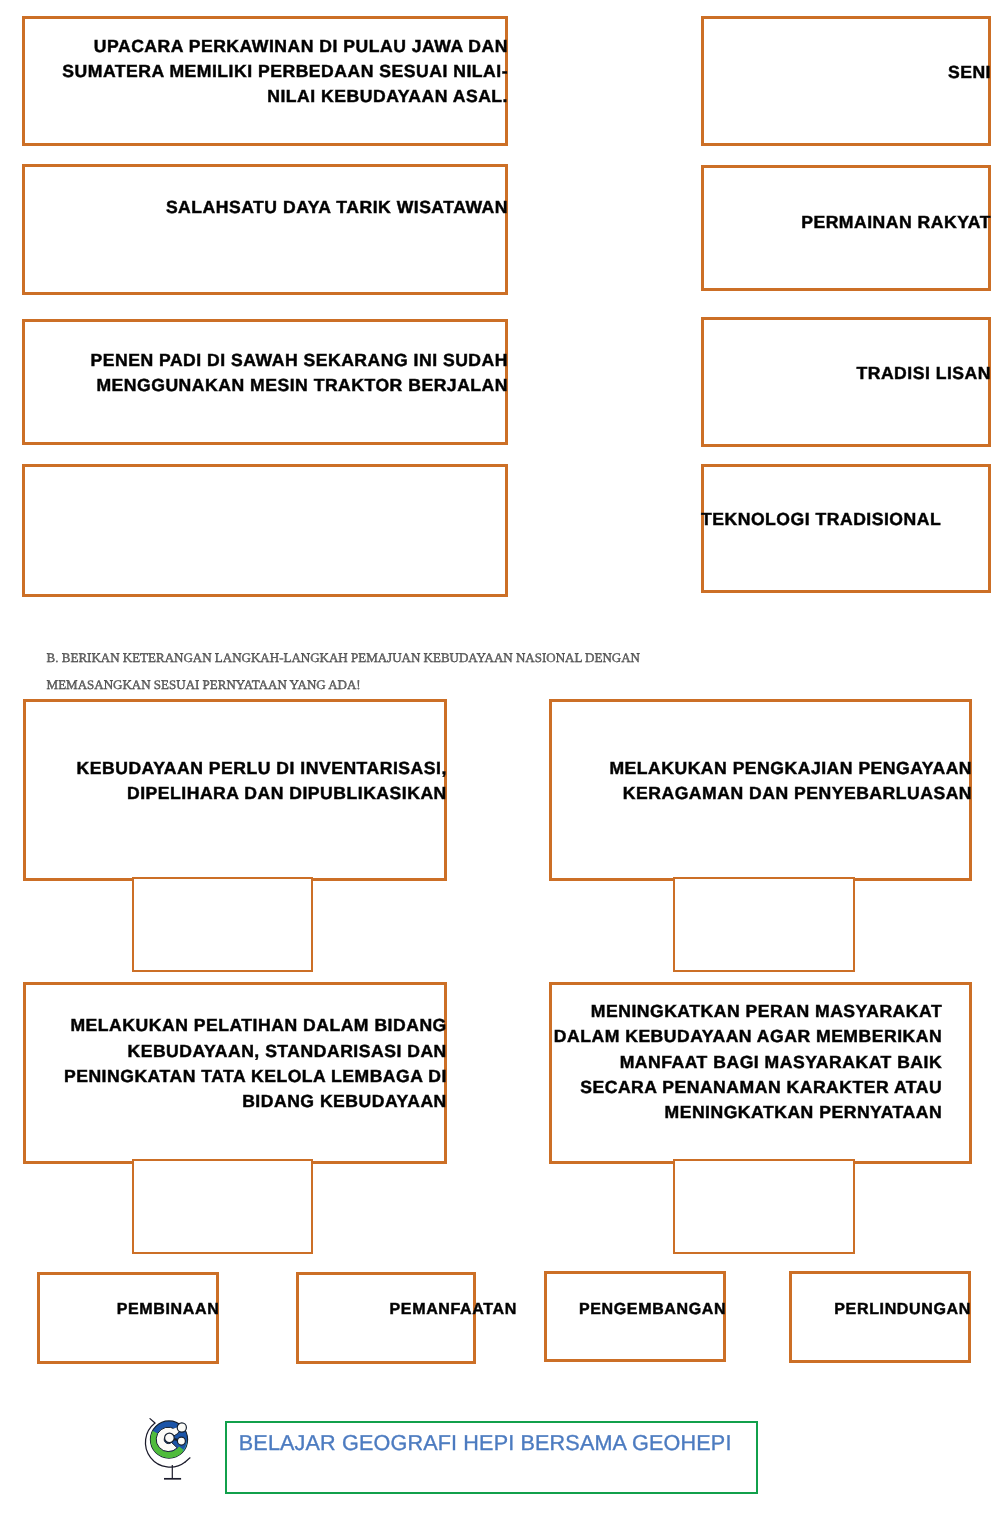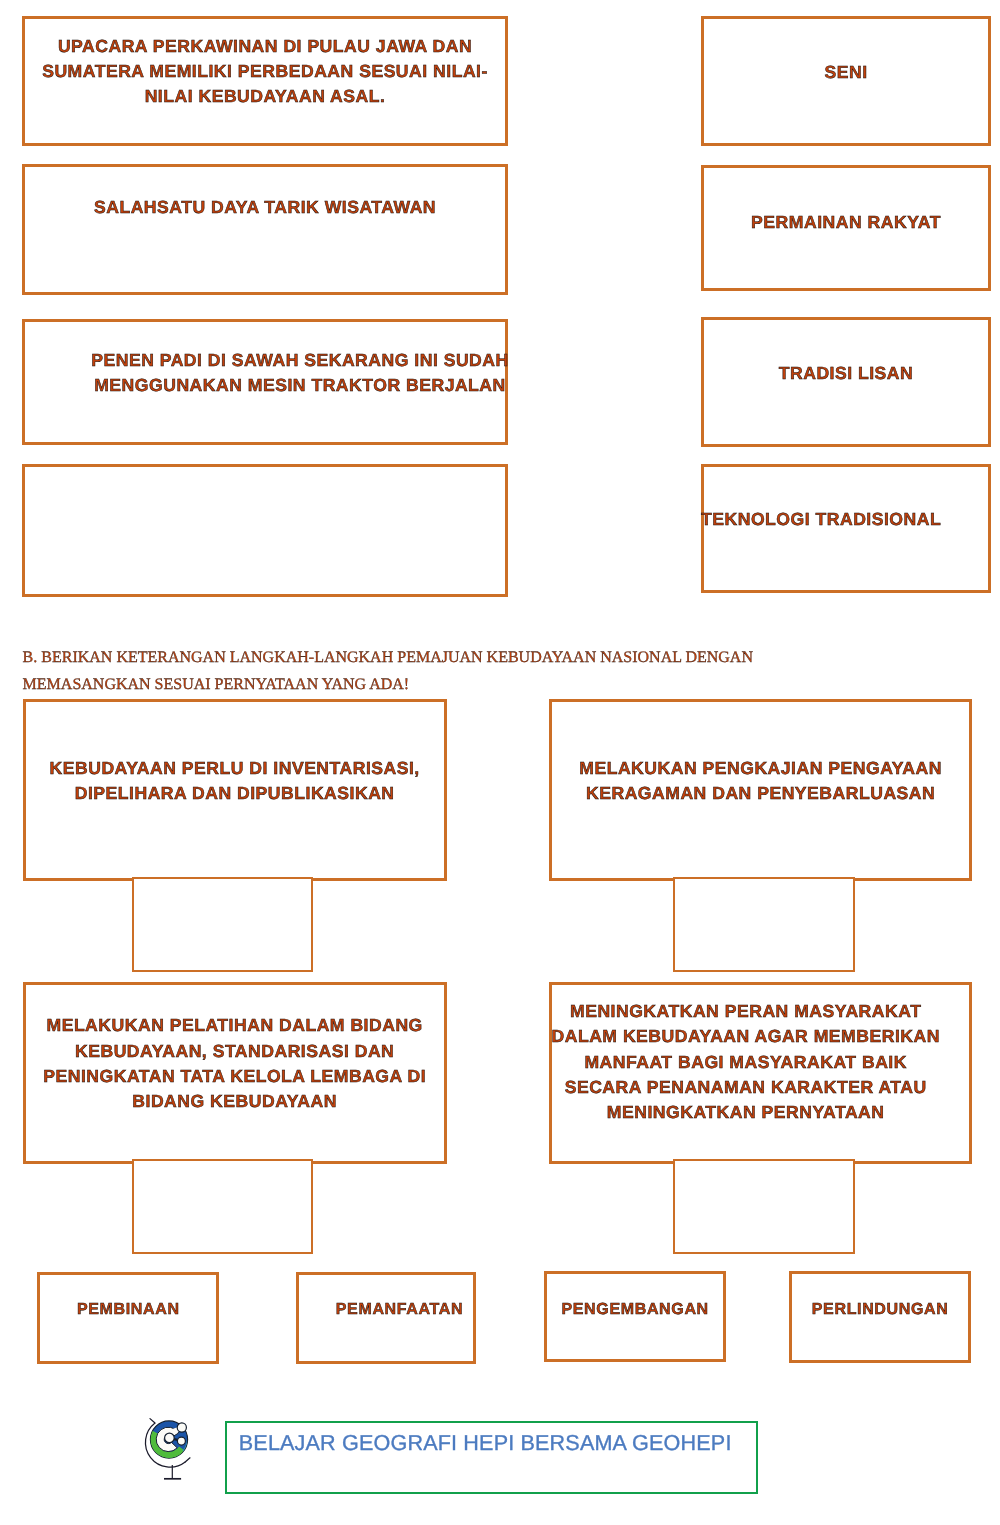--- a/index.html
+++ b/index.html
@@ -3,23 +3,23 @@
 <meta charset="utf-8">
 <title>Worksheet</title>
 <style>
   html,body{margin:0;padding:0;}
   *{text-rendering:geometricPrecision;}
   .t,.sect,.footer-text{transform:translateZ(0);}
   body{width:1000px;height:1525px;background:#ffffff;font-family:"Liberation Sans",sans-serif;position:relative;overflow:hidden;}
   .page{position:absolute;inset:0;}
   .bx{position:absolute;box-sizing:border-box;border:3px solid #CC6F26;background:#fff;}
   .t .ln{white-space:nowrap;}
-  .t{position:absolute;font-weight:bold;text-align:center;color:#c2410c;letter-spacing:.5px;font-size:17.6px;line-height:25.2px;-webkit-text-stroke:0.5px #111111;}
+  .t{position:absolute;font-weight:bold;text-align:right;color:#000000;letter-spacing:.5px;font-size:17.6px;line-height:25.2px;-webkit-text-stroke:0.5px #111111;}
   .conn{position:absolute;box-sizing:border-box;border:2.6px solid #CC6F26;background:#fff;}
-  .sect{position:absolute;font-family:"Liberation Serif",serif;font-size:16px;color:#c2410c;line-height:26.4px;-webkit-text-stroke:0.3px #181818;}
+  .sect{position:absolute;font-family:"Liberation Serif",serif;font-size:13px;color:#737373;line-height:26.4px;margin-left:24px;-webkit-text-stroke:0.3px #181818;}
   .sect .ln{white-space:nowrap;}
   .tb{line-height:25.3px;}
   .ts{font-size:16px;letter-spacing:.65px;line-height:20px;}
   .footer-box{position:absolute;box-sizing:border-box;border:2.6px solid #11A04B;background:#fff;}
   .footer-text{position:absolute;font-weight:normal;color:#4C7BC0;letter-spacing:.15px;font-size:21.6px;line-height:22px;white-space:nowrap;-webkit-text-stroke:0.35px #4C7BC0;}
 </style>
 </head>
 <body>
 
 <div class="page">
@@ -30,21 +30,21 @@
       <div class="ln">SUMATERA MEMILIKI PERBEDAAN SESUAI NILAI-</div>
       <div class="ln">NILAI KEBUDAYAAN ASAL.</div>
     </div>
 
   <div class="bx" style="left:22px;top:164px;width:486px;height:131px;"></div>
   <div class="t" style="left:22px;top:195.0px;width:486px;">
       <div class="ln">SALAHSATU DAYA TARIK WISATAWAN</div>
     </div>
 
   <div class="bx" style="left:22px;top:319px;width:486px;height:126px;"></div>
-  <div class="t" style="left:22px;top:347.9px;width:486px;padding-left:35px;">
+  <div class="t" style="left:22px;top:347.9px;width:486px;">
       <div class="ln">PENEN PADI DI SAWAH SEKARANG INI SUDAH</div>
       <div class="ln">MENGGUNAKAN MESIN TRAKTOR BERJALAN</div>
     </div>
 
   <div class="bx" style="left:22px;top:464px;width:486px;height:133px;"></div>
 
   <div class="bx" style="left:701px;top:16px;width:290px;height:130px;"></div>
   <div class="t" style="left:701px;top:59.8px;width:290px;">
       <div class="ln">SENI</div>
     </div>
@@ -84,21 +84,21 @@
       <div class="ln">BIDANG KEBUDAYAAN</div>
     </div>
   <div class="conn" style="left:132px;top:1159px;width:181px;height:95px;"></div>
 
   <div class="bx" style="left:37.2px;top:1271.8px;width:182.2px;height:91.8px;"></div>
   <div class="t ts" style="left:37.2px;top:1299.7px;width:182.2px;">
       <div class="ln">PEMBINAAN</div>
     </div>
 
   <div class="bx" style="left:295.5px;top:1272px;width:180.8px;height:91.6px;"></div>
-  <div class="t ts" style="left:295px;top:1299.7px;width:209px;">
+  <div class="t ts" style="left:308px;top:1299.7px;width:209px;">
       <div class="ln">PEMANFAATAN</div>
     </div>
 
   <div class="bx" style="left:549.2px;top:698.8px;width:422.9px;height:182.6px;"></div>
   <div class="t tb" style="left:549.2px;top:755.5px;width:422.9px;">
       <div class="ln">MELAKUKAN PENGKAJIAN PENGAYAAN</div>
       <div class="ln">KERAGAMAN DAN PENYEBARLUASAN</div>
     </div>
   <div class="conn" style="left:673px;top:877px;width:182px;height:94.8px;"></div>
 

